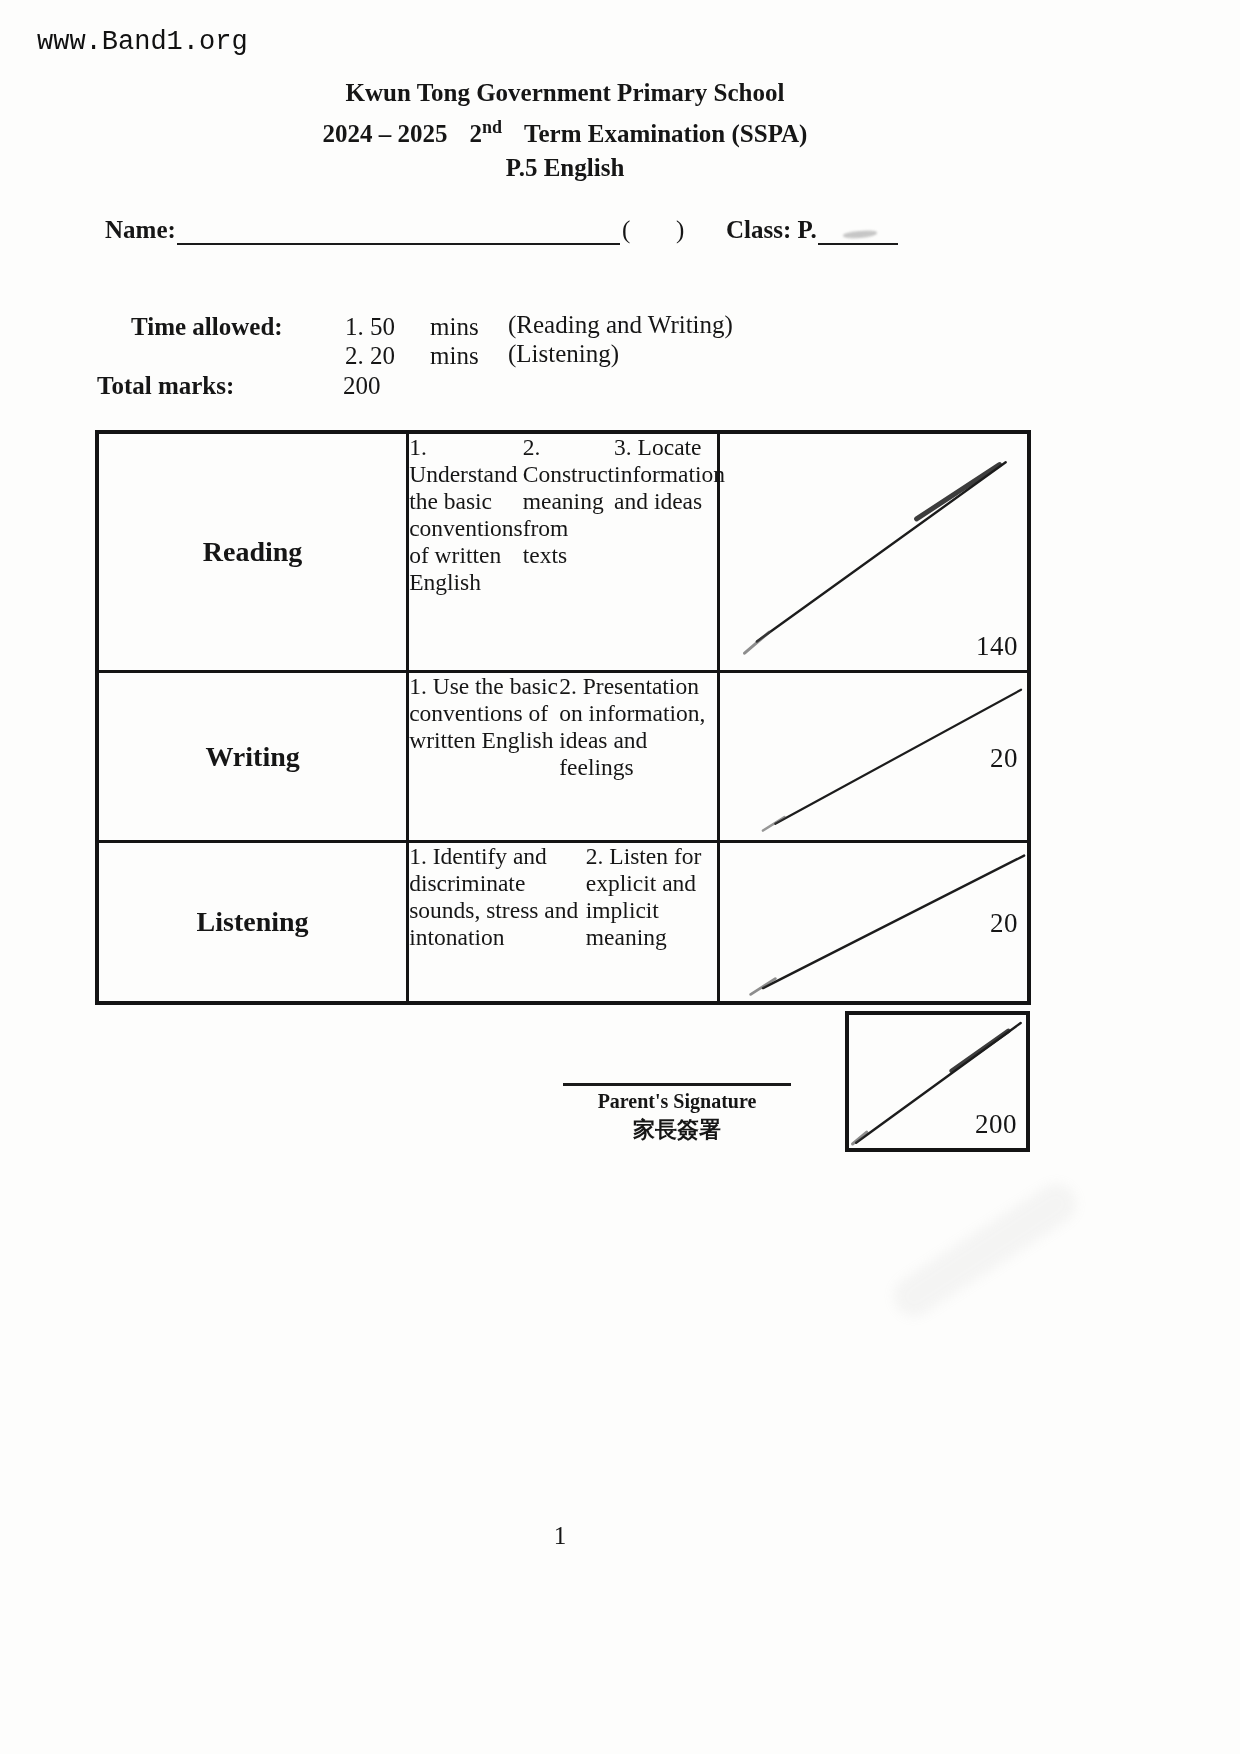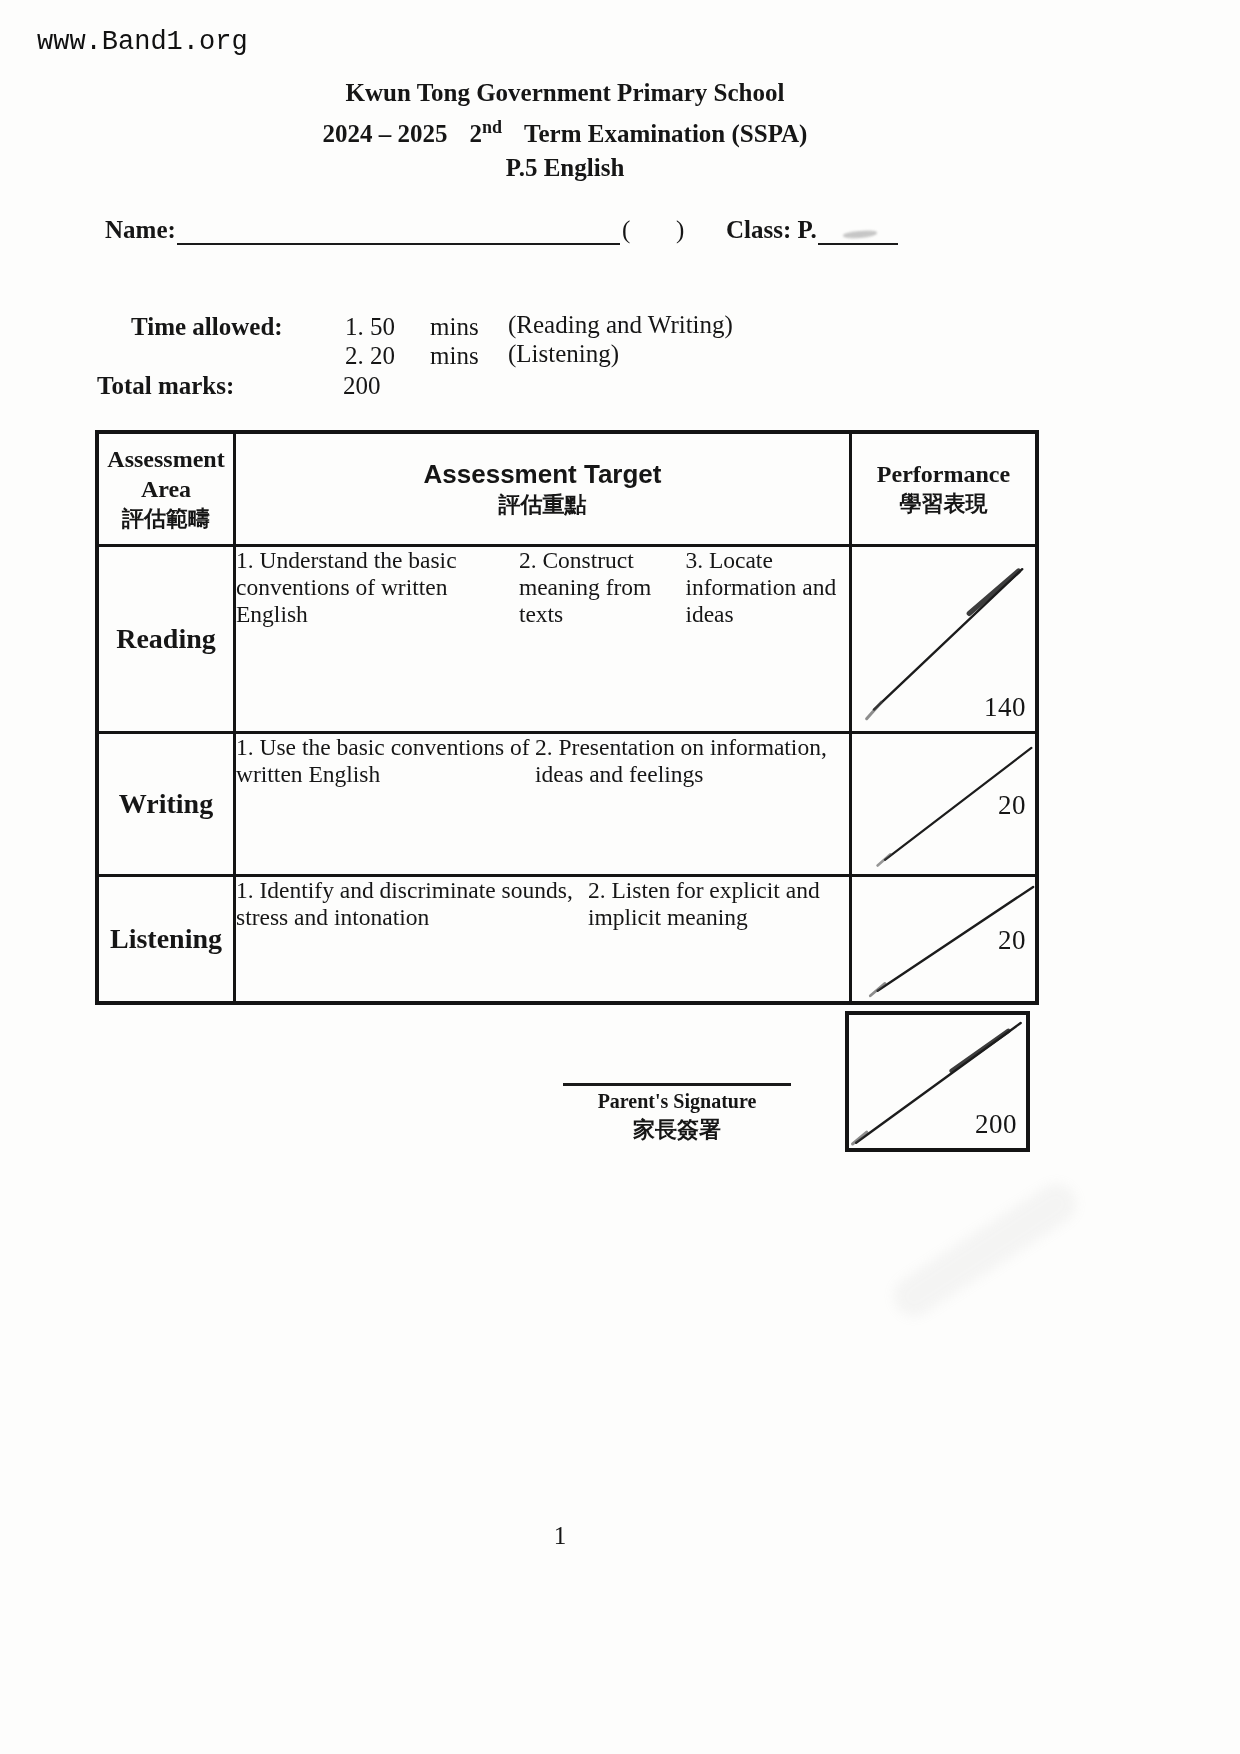--- a/index.html
+++ b/index.html
@@ -89,34 +89,20 @@
   <div class="abs serif25" style="left:430px;top:313px;">mins</div>
   <div class="abs serif25" style="left:508px;top:311px;">(Reading and Writing)</div>
   <div class="abs serif25" style="left:345px;top:342px;">2. 20</div>
   <div class="abs serif25" style="left:430px;top:342px;">mins</div>
   <div class="abs serif25" style="left:508px;top:340px;">(Listening)</div>
   <div class="abs label-b" style="left:97px;top:372px;">Total marks:</div>
   <div class="abs serif25" style="left:343px;top:372px;">200</div>
 
   <table class="atable abs" style="left:95px;top:430px;">
     <tbody>
-        <tr style="height:93px;">
-      <th class="hd-area">
-        <div class="hd-en-serif">Assessment Area</div>
-        <div class="hd-zh">評估範疇</div>
-      </th>
-      <th class="hd-target">
-        <div class="hd-en-sans">Assessment Target</div>
-        <div class="hd-zh">評估重點</div>
-      </th>
-      <th class="hd-perf">
-        <div class="hd-en-serif">Performance</div>
-        <div class="hd-zh">學習表現</div>
-      </th>
-    </tr>
 
     <tr style="height:155px;">
       <td class="area-cell">Reading</td>
       <td class="target-cell">
         <div class="target-list">
           <div class="target-item">1. Understand the basic conventions of written English</div>
           <div class="target-item">2. Construct meaning from texts</div>
           <div class="target-item">3. Locate information and ideas</div>
         </div>
       </td>

